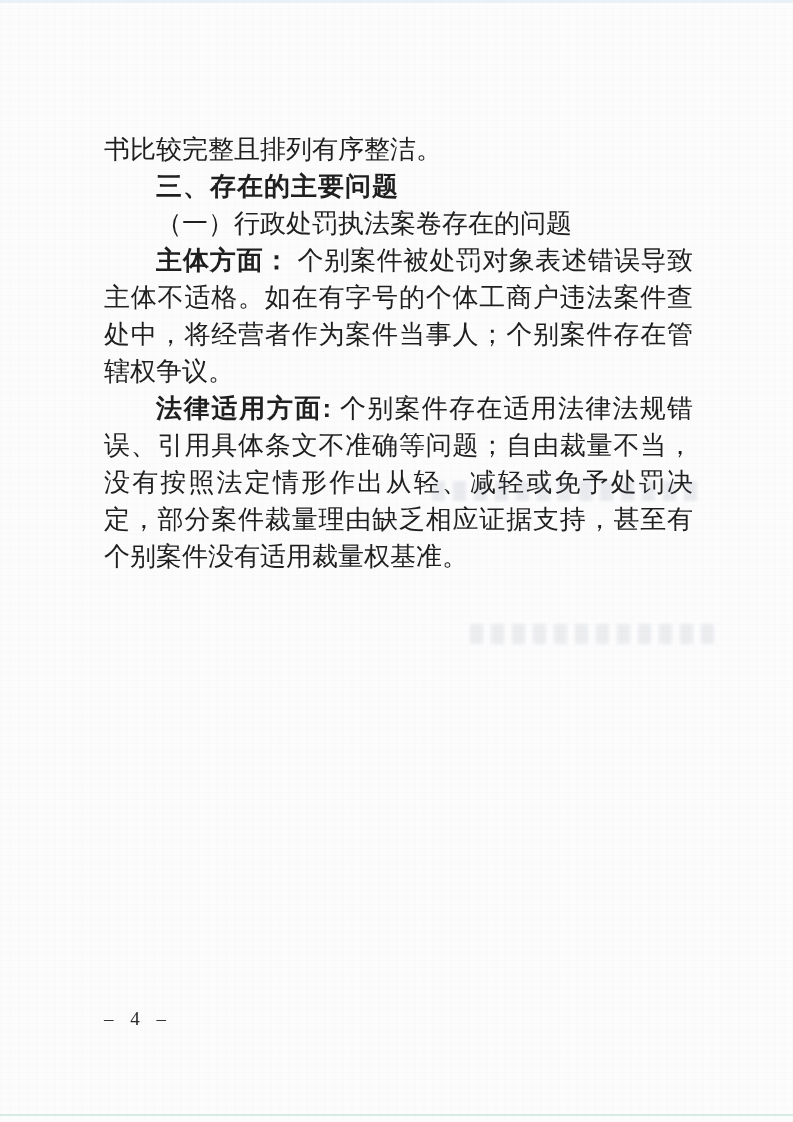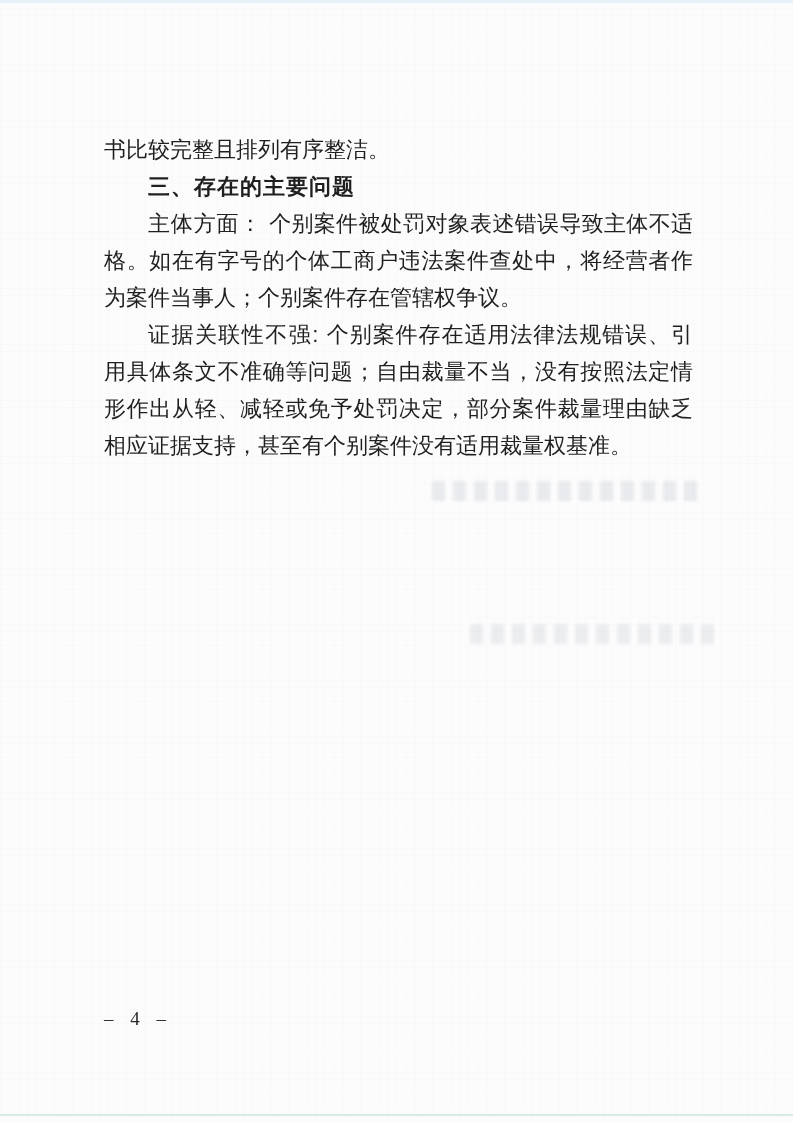--- a/index.html
+++ b/index.html
@@ -27,38 +27,38 @@
     position: absolute; left: 0; top: 0; width: 793px; height: 3px;
     background: #e8f1f7;
   }
   .edge-bottom {
     position: absolute; left: 0; top: 1114px; width: 793px; height: 2px;
     background: #d7eae4;
   }
   .content {
     position: absolute;
     left: 104px; top: 131px; width: 589px;
-    font-size: 22px;
+    font-size: 26px;
     line-height: 37px;
     color: #1f1f1f;
     text-align: justify;
     text-align-last: left;
     text-justify: inter-ideograph;
   }
   .content p { margin: 0; }
   .para { text-indent: 2em; }
   .sec-heading {
     text-indent: 2em;
     font-family: Liberation Serif, serif;
     font-weight: bold;
     letter-spacing: 1px;
   }
   .lead {
     font-family: "Liberation Sans", "DejaVu Sans", sans-serif;
-    font-weight: normal;
+    font-weight: bold;
     margin-right: 7px;
     letter-spacing: 0.5px;
   }
   .footer-pagenum {
     position: absolute;
     left: 104px; top: 1008px;
     font-size: 19px;
     color: #2a2a2a;
     letter-spacing: 6px;
     font-family: "Liberation Serif", "DejaVu Serif", serif;
@@ -82,25 +82,26 @@
 <div class="page">
 
   <div class="edge-top"></div>
 
   <div class="content">
 
     <p>书比较完整且排列有序整洁。</p>
 
     <p class="sec-heading">三、存在的主要问题</p>
 
+    <p class="para">（一）行政处罚执法案卷存在的问题</p>
 
     <p class="para"><span class="lead">主体方面：</span><span>个别案件被处罚对象表述错误导致主体不适格。如在有字号的个体工商户违法案件查处中，将经营者作为案件当事人；个别案件存在管辖权争议。</span></p>
 
 
-    <p class="para"><span class="lead">证据关联性不强:</span><span>个别案件存在适用法律法规错误、引用具体条文不准确等问题；自由裁量不当，没有按照法定情形作出从轻、减轻或免予处罚决定，部分案件裁量理由缺乏相应证据支持，甚至有个别案件没有适用裁量权基准。</span></p>
+    <p class="para"><span class="lead">法律适用方面:</span><span>个别案件存在适用法律法规错误、引用具体条文不准确等问题；自由裁量不当，没有按照法定情形作出从轻、减轻或免予处罚决定，部分案件裁量理由缺乏相应证据支持，甚至有个别案件没有适用裁量权基准。</span></p>
 
 
 
   </div>
 
   <div class="bleed bleed-1"></div>
   <div class="bleed bleed-2"></div>
 
   <div class="footer-pagenum">– 4 –</div>
 

